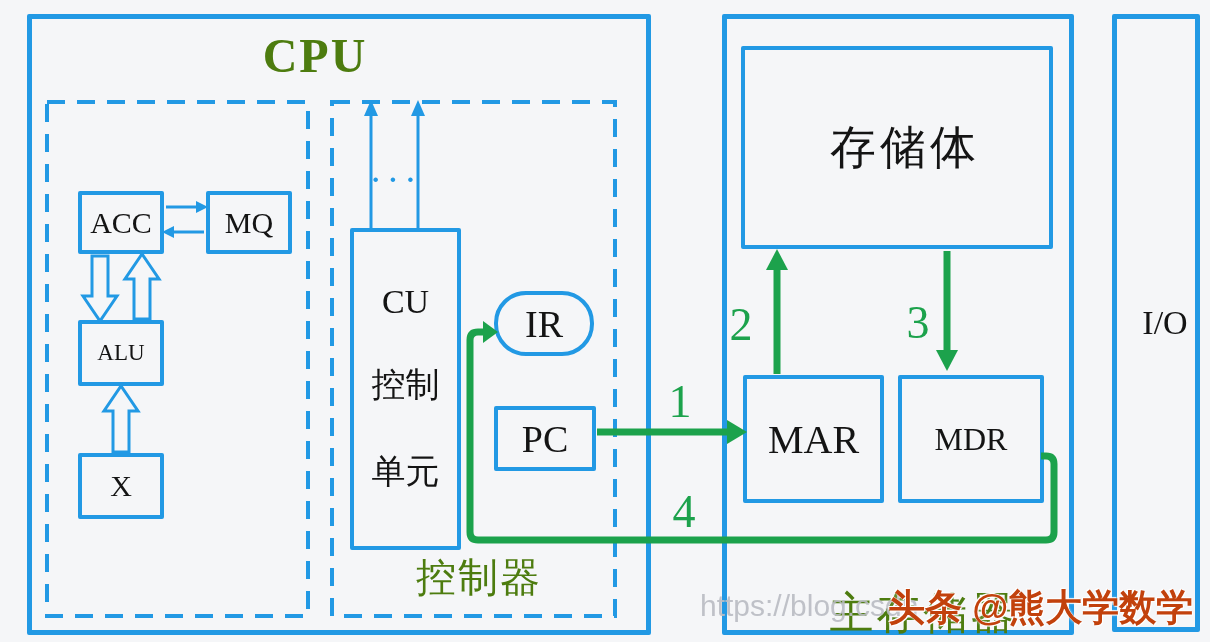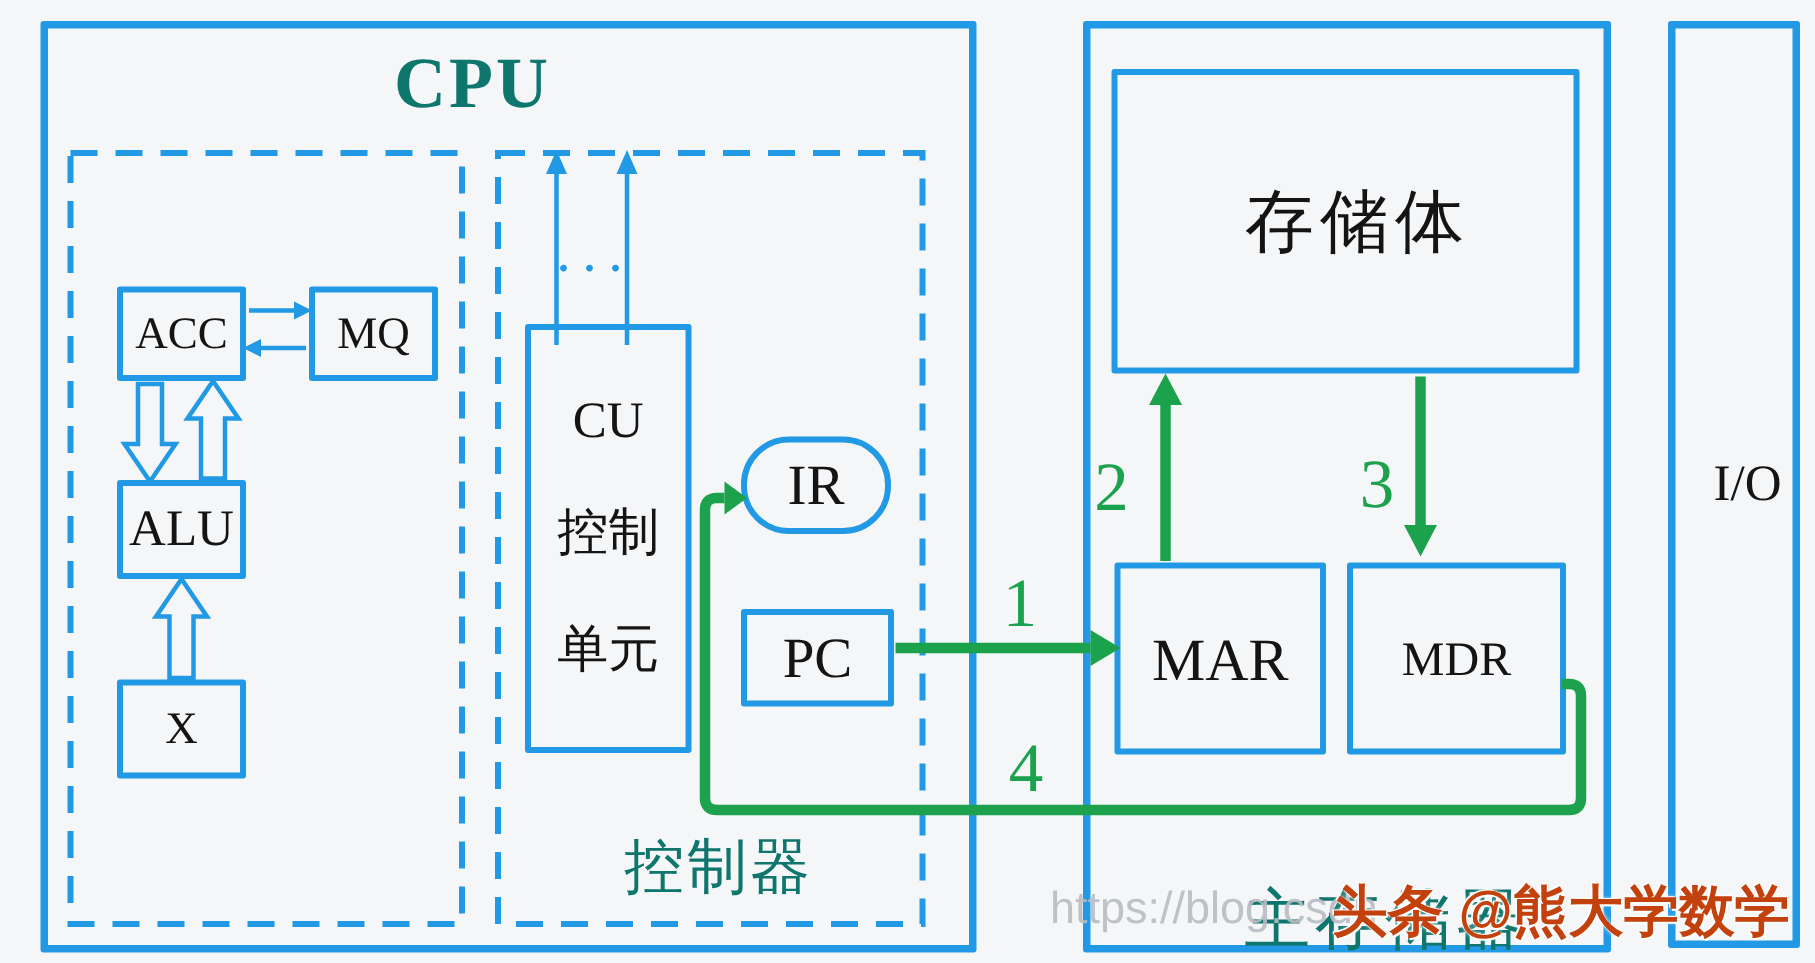--- a/index.html
+++ b/index.html
@@ -14,32 +14,32 @@
   
   .box{position:absolute;box-sizing:border-box;border:4px solid #2299e4;border-radius:2px;
        display:flex;align-items:center;justify-content:center;color:#141414;background:transparent;}
   .thick{border-width:5px;padding-left:18px;}
 
   .cpu-box        {left:27px;  top:14px;  width:624px; height:621px;}
   .mem-box        {left:722px; top:14px;  width:352px; height:621px;}
   .io-box         {left:1112px;top:14px;  width:88px;  height:618px; font-size:34px;}
   .acc-box        {left:78px;  top:191px; width:86px;  height:63px;  font-size:30px;}
   .mq-box         {left:206px; top:191px; width:86px;  height:63px;  font-size:30px;}
-  .alu-box        {left:78px;  top:320px; width:86px;  height:66px;  font-size:34px;}
+  .alu-box        {left:78px;  top:320px; width:86px;  height:66px;  font-size:23px;}
   .x-box          {left:78px;  top:453px; width:86px;  height:66px;  font-size:30px;}
-  .cu-box         {left:350px; top:216px; width:111px; height:286px; font-size:34px;
+  .cu-box         {left:350px; top:228px; width:111px; height:322px; font-size:34px;
                    flex-direction:column;justify-content:space-evenly;padding:10px 0;}
   .ir-box         {left:494px; top:291px; width:100px; height:65px;  font-size:38px;border-radius:32px;}
   .pc-box         {left:494px; top:406px; width:102px; height:65px;  font-size:38px;}
   .storage-box    {left:741px; top:46px;  width:312px; height:203px; font-size:46px; letter-spacing:4px;padding-left:16px;}
   .mar-box        {left:743px; top:375px; width:141px; height:128px; font-size:40px;}
   .mdr-box        {left:898px; top:375px; width:146px; height:128px; font-size:32px;}
 
   
-  .lbl{position:absolute;color:#0f766e;text-align:center;white-space:nowrap;}
+  .lbl{position:absolute;color:#4d7c0f;text-align:center;white-space:nowrap;}
   .cpu-title      {left:230px; top:28px;  width:170px; font-size:48px; font-weight:bold; letter-spacing:2px;}
   .arith-label    {left:76px;  top:550px; width:200px; font-size:40px; letter-spacing:2px;}
   .ctrl-label     {left:379px; top:550px; width:200px; font-size:40px; letter-spacing:2px;}
   .mem-label      {left:722px; top:584px; width:403px; font-size:44px; letter-spacing:3px;}
   .dots           {left:365px; top:164px; width:64px;  font-size:28px; font-weight:bold;
                    color:#2299e4; letter-spacing:8px;}
 
   .step{position:absolute;color:#1ca24c;font-size:46px;width:40px;text-align:center;line-height:1;}
   .step1{left:660px;top:379px;}
   .step2{left:721px;top:302px;}

